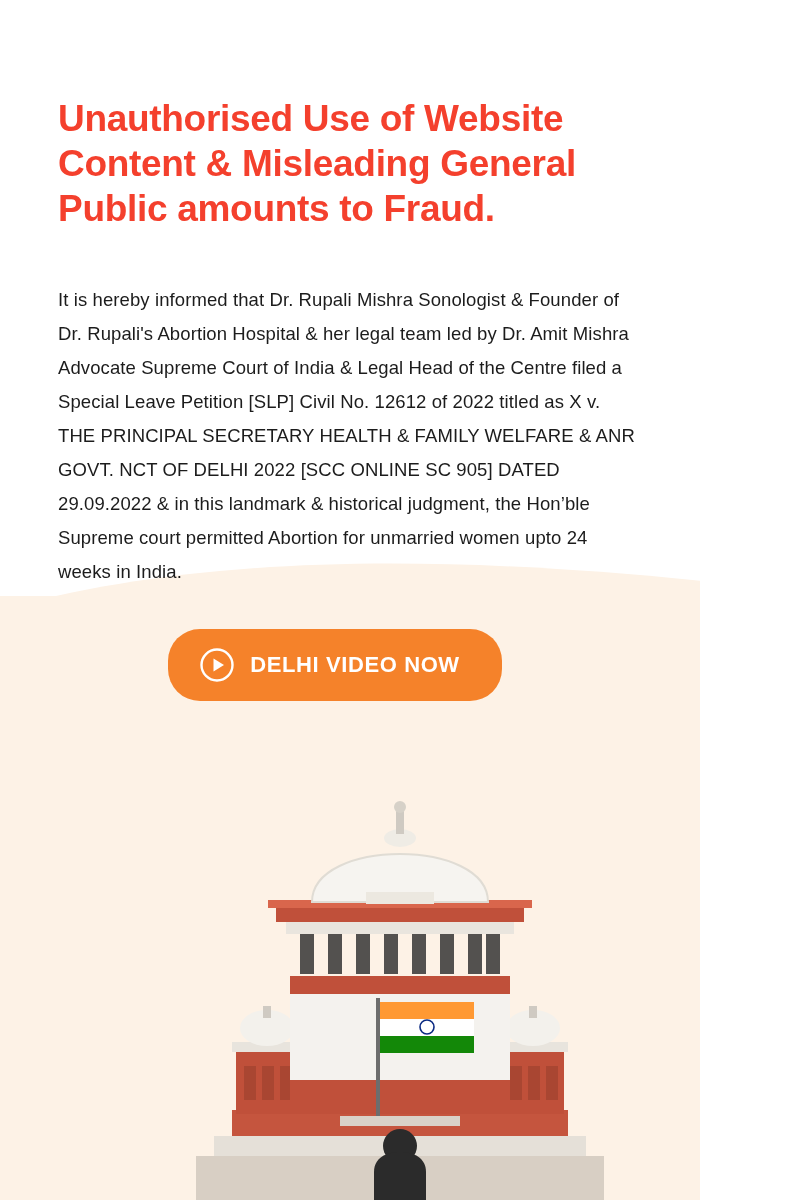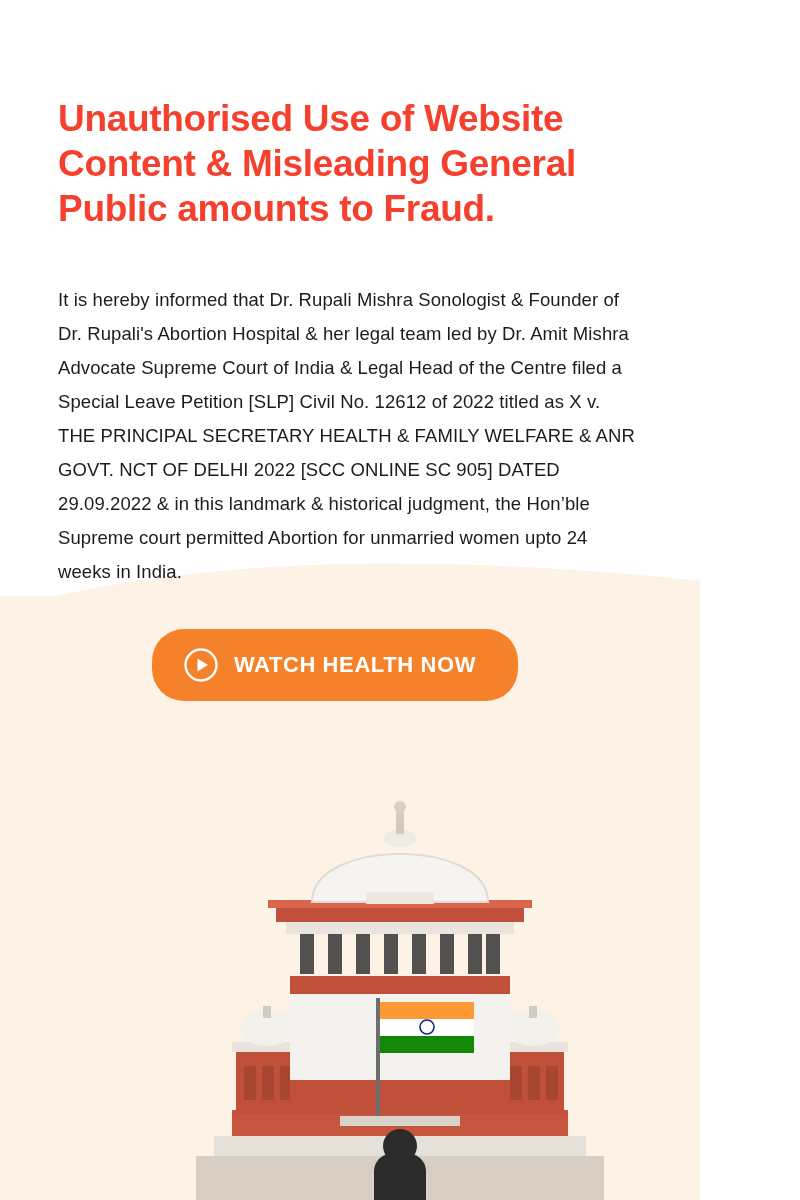--- a/index.html
+++ b/index.html
@@ -185,18 +185,18 @@
 
 
     <div class="cta-wrap">
       <button class="cta">
         <span class="play-icon">
           <svg viewBox="0 0 34 34" width="34" height="34">
             <circle cx="17" cy="17" r="15.5" fill="none" stroke="#ffffff" stroke-width="2.4"></circle>
             <path d="M13.5,10.5 L24,17 L13.5,23.5 Z" fill="#ffffff"></path>
           </svg>
         </span>
-        <span>WATCH HEALTH NOW</span>
+        <span>DELHI VIDEO NOW</span>
       </button>
     </div>
 
   </div>
 </div>
 
 </body></html>

